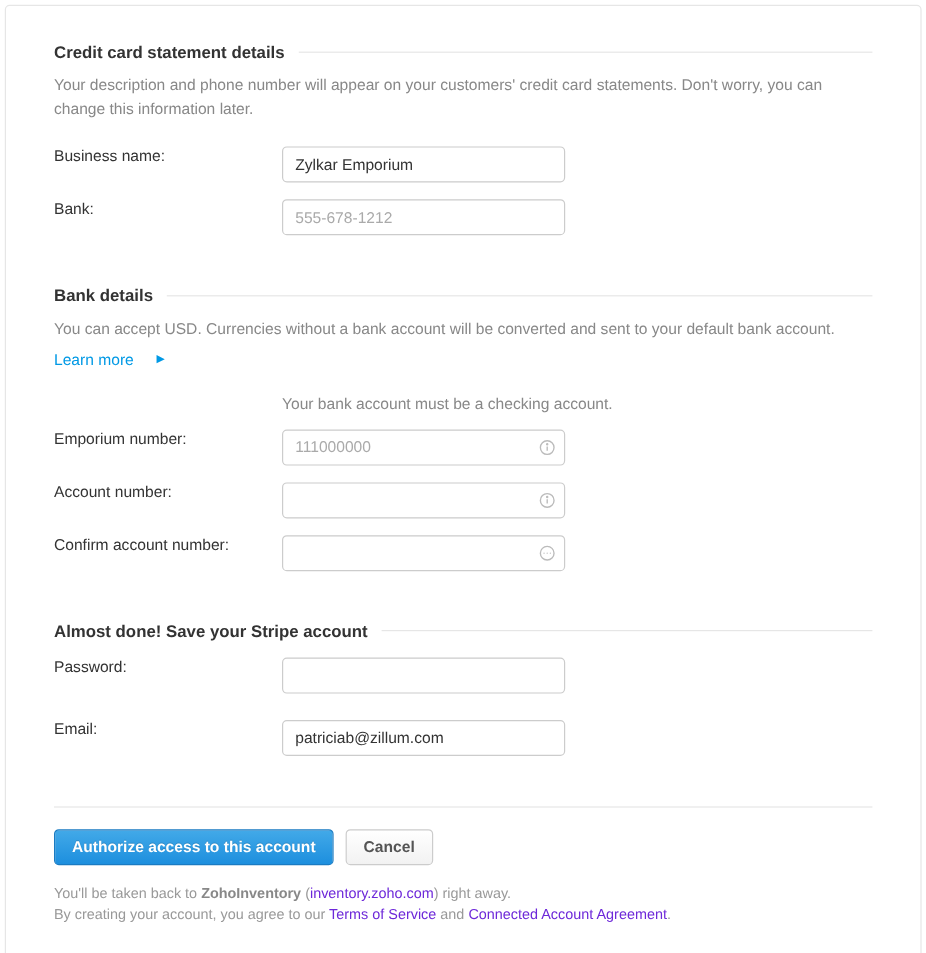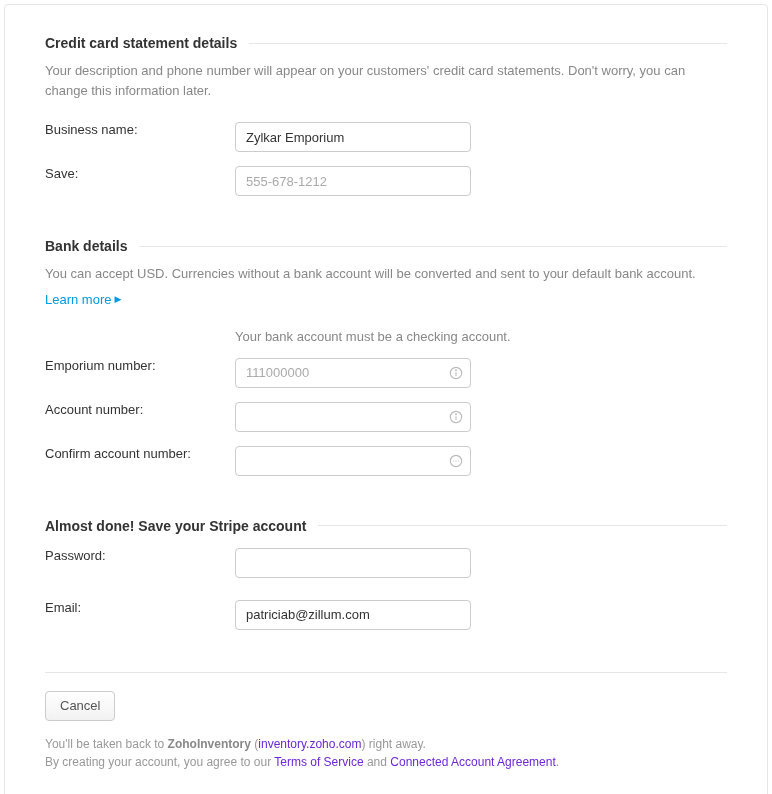--- a/index.html
+++ b/index.html
@@ -47,21 +47,21 @@
       color: #888;
       line-height: 1.5;
       margin-bottom: 8px;
     }
     .learn-more {
       color: #0099e5;
       font-size: 13px;
       text-decoration: none;
       display: inline-flex;
       align-items: center;
-      gap: 3px;
+      gap: 19px;
     }
     .learn-more .arrow {
       font-size: 9px;
     }
     .hint-text {
       font-size: 13px;
       color: #888;
       margin-left: 190px;
       margin-top: 22px;
       margin-bottom: 14px;
@@ -132,21 +132,21 @@
     .btn-primary {
       background: linear-gradient(to bottom, #42a9e8, #1d8fde);
       border: 1px solid #1a7bc2;
       color: #fff;
       text-shadow: 0 -1px 0 rgba(0,0,0,0.15);
     }
     .btn-secondary {
       background: linear-gradient(to bottom, #ffffff, #f2f2f2);
       border: 1px solid #ccc;
       color: #555;
-      font-weight: 400;
+      font-weight: 700;
     }
     .footer-text {
       font-size: 12px;
       color: #999;
       line-height: 1.5;
     }
     .footer-text strong {
       color: #888;
       font-weight: 700;
     }
@@ -168,21 +168,21 @@
     <p class="section-desc">Your description and phone number will appear on your customers' credit card statements. Don't worry, you can change this information later.</p>
 
     <div class="form-row first">
       <label class="form-label">Business name:</label>
       <div class="input-wrap">
         <input type="text" class="text-input" value="Zylkar Emporium" style="">
       </div>
     </div>
 
     <div class="form-row">
-      <label class="form-label">Save:</label>
+      <label class="form-label">Bank:</label>
       <div class="input-wrap">
         <input type="text" class="text-input" placeholder="555-678-1212" style="">
       </div>
     </div>
   </div>
 
   <div class="section">
     <div class="section-header">
       <div class="section-title">Bank details</div>
       <div class="section-line"></div>
@@ -256,20 +256,21 @@
       <label class="form-label">Email:</label>
       <div class="input-wrap">
         <input type="text" class="text-input" value="patriciab@zillum.com" style="">
       </div>
     </div>
   </div>
 
   <div class="footer-sep"></div>
 
   <div class="button-row">
+    <button class="btn btn-primary">Authorize access to this account</button>
     <button class="btn btn-secondary">Cancel</button>
   </div>
 
   <p class="footer-text">
     <span>You'll be taken back to </span><strong>ZohoInventory</strong> (<a href="#">inventory.zoho.com</a><span>) right away.</span><br>
     <span>By creating your account, you agree to our </span><a href="#">Terms of Service</a><span> and </span><a href="#">Connected Account Agreement</a><span>.</span>
   </p>
 
 </div>
 

